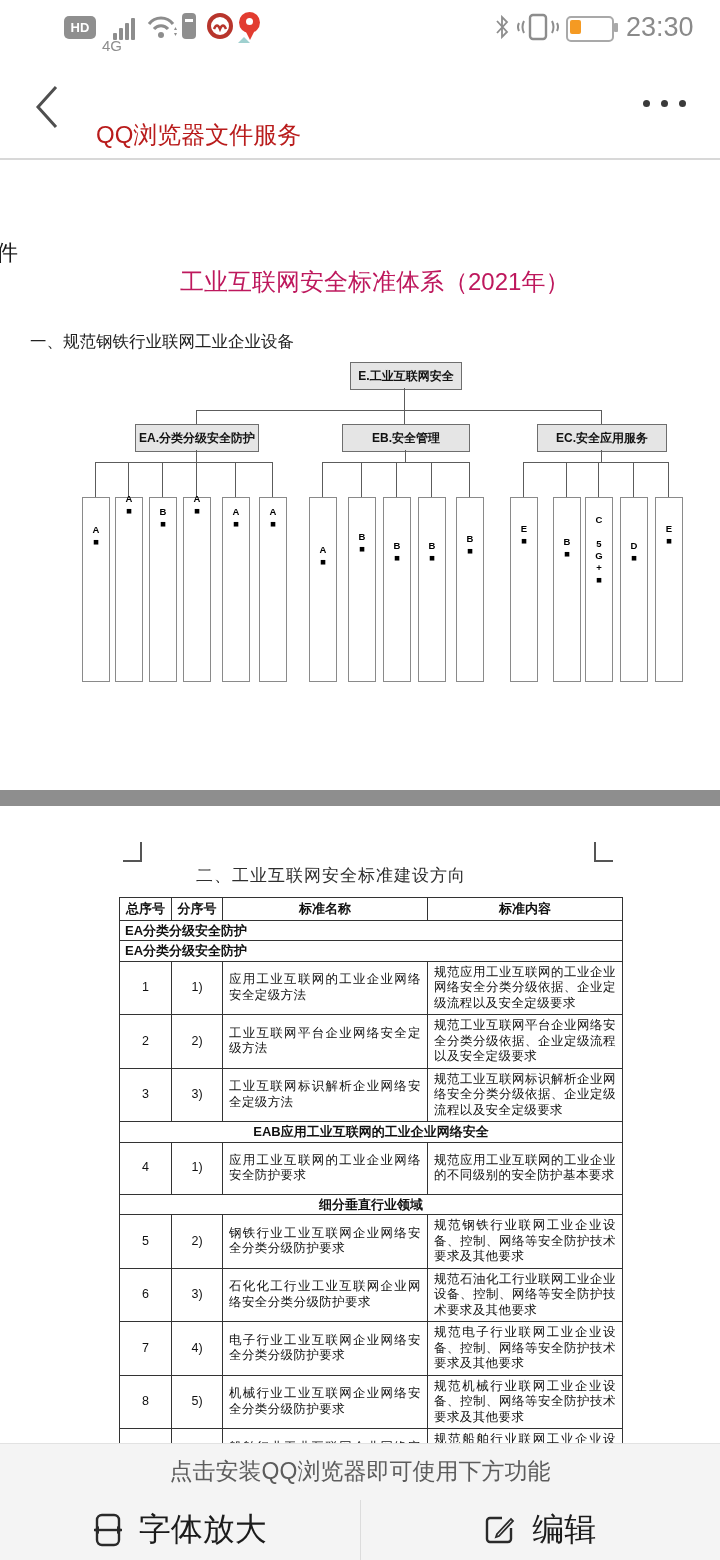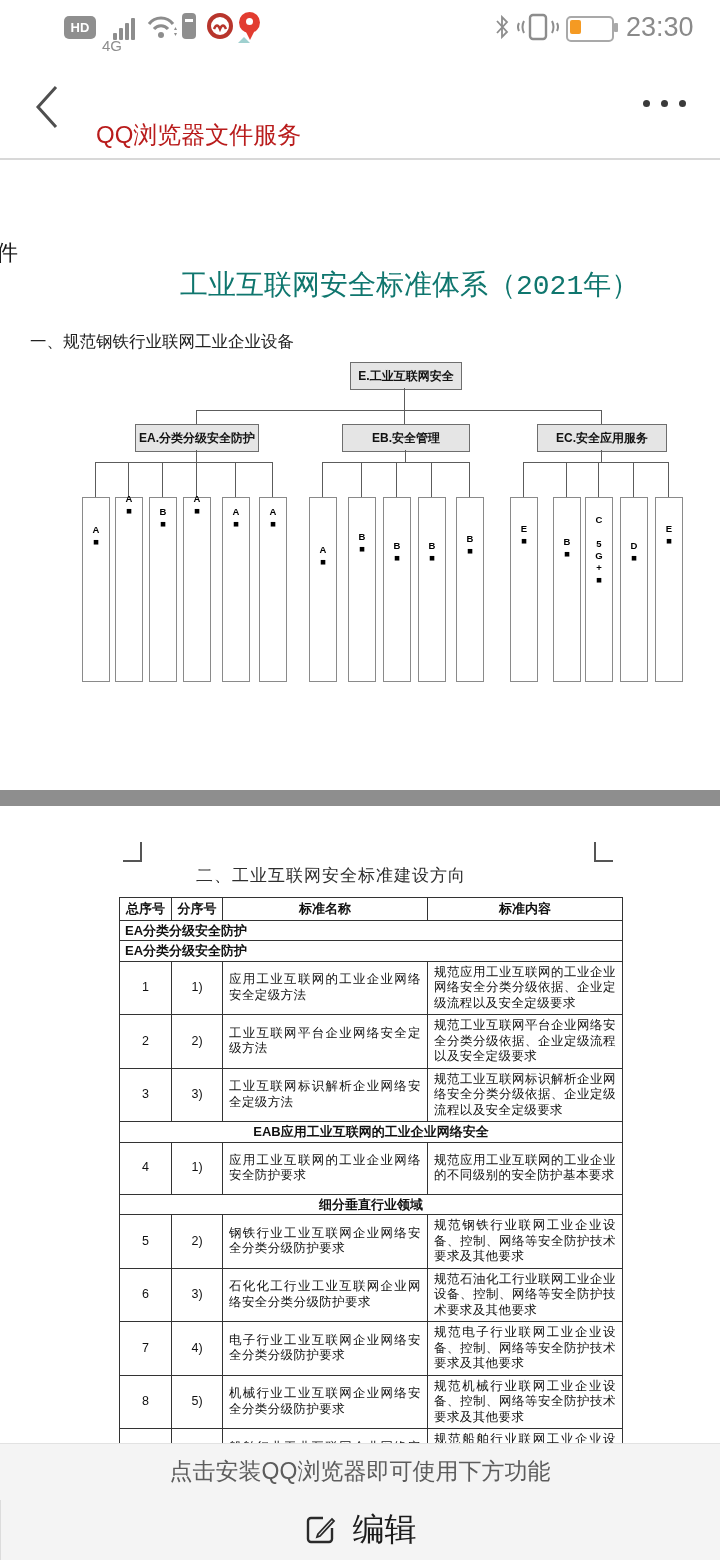--- a/index.html
+++ b/index.html
@@ -26,21 +26,21 @@
 
   
   .app-title{position:absolute;left:95px;top:76px;font-size:33px;letter-spacing:1px;color:#1d1d1d;white-space:nowrap;}
   .app-sub{position:absolute;left:96px;top:119px;font-size:24px;color:#b91c1c;}
   .dots{position:absolute;left:643px;top:100px;display:flex;gap:11px;}
   .dots i{width:7px;height:7px;border-radius:50%;background:#3a3a3a;}
   .hdr-divider{position:absolute;left:0;top:158px;width:720px;height:2px;background:#d8d8d8;}
 
   
   .stray{position:absolute;left:-26px;top:238px;font-size:22px;color:#1a1a1a;}
-  .doc-title{position:absolute;left:180px;top:266px;font-size:28px;color:#0f766e;white-space:nowrap;font-family:Liberation Mono, monospace;}
+  .doc-title{position:absolute;left:180px;top:266px;font-size:24px;color:#be185d;white-space:nowrap;}
   .sec1{position:absolute;left:30px;top:331px;font-size:16.5px;color:#222;}
 
   
   .dbox{position:absolute;border:1px solid #6e6e6e;background:#e5e5e5;display:flex;align-items:center;justify-content:center;
         font-size:12px;font-weight:bold;color:#111;white-space:nowrap;}
   .dline{position:absolute;background:#5c5c5c;}
   .dchild{position:absolute;border:1px solid #8a8a8a;background:#fff;width:26px;height:183px;top:497px;}
   .dchild .stack{width:100%;text-align:center;font-size:9.5px;font-weight:bold;line-height:12px;color:#000;}
 
   
@@ -304,20 +304,29 @@
             <td class="c-name">船舶行业工业互联网企业网络安全分类分级防护要求</td>
             <td class="c-cont">规范船舶行业联网工业企业设备、控制、网络等安全防护技术要求及其他要求</td>
           </tr>
         </tbody>
     </table>
   </div>
 
   <div class="bottombar">
     <div class="notice">点击安装QQ浏览器即可使用下方功能</div>
     <div class="btnrow">
+      <div class="bbtn">
+        <svg width="30" height="34" viewBox="0 0 30 34">
+          <rect x="4" y="2" width="22" height="30" rx="5" stroke="#2a2a2a" stroke-width="2.4" fill="none"></rect>
+          <line x1="1" y1="17" x2="29" y2="17" stroke="#2a2a2a" stroke-width="2.4"></line>
+          <path d="M1 17 l5 -4 v8 z" fill="#2a2a2a"></path>
+          <path d="M29 17 l-5 -4 v8 z" fill="#2a2a2a"></path>
+        </svg>
+        <span>字体放大</span>
+      </div>
       <div class="btn-sep"></div>
       <div class="bbtn">
         <svg width="32" height="32" viewBox="0 0 32 32">
           <path d="M18 4 H6 a3 3 0 0 0 -3 3 v18 a3 3 0 0 0 3 3 h18 a3 3 0 0 0 3 -3 V14" stroke="#2a2a2a" stroke-width="2.4" fill="none"></path>
           <path d="M13 20 L27 5 l2 2 L15 22 l-3 1 z" stroke="#2a2a2a" stroke-width="1.8" fill="none"></path>
         </svg>
         <span>编辑</span>
       </div>
     </div>
   </div>

